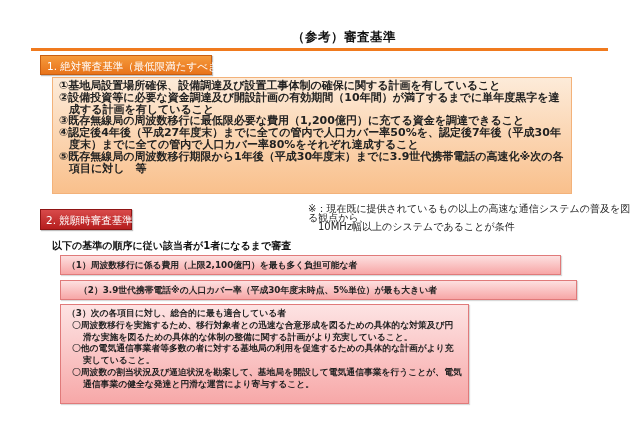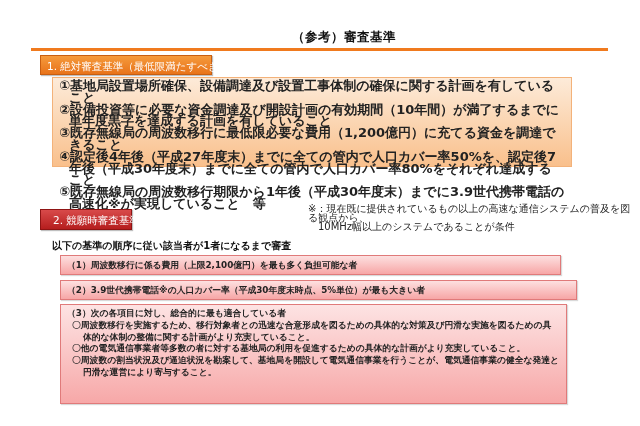--- a/index.html
+++ b/index.html
@@ -6,56 +6,56 @@
   body { width: 640px; height: 426px; position: relative; overflow: hidden;
          font-family: "DejaVu Sans", "Liberation Sans", sans-serif; color: #111; }
   .title { position: absolute; left: 0; top: 29px; width: 640px; text-align: center;
            font-size: 12.5px; font-weight: bold; letter-spacing: 0.5px; margin-left: 24px; }
   .title-rule { position: absolute; left: 31px; top: 48px; width: 577px; height: 3px; background: #f07a1e; }
 
   .sec1-tag { position: absolute; left: 40px; top: 55px; width: 172px; height: 20px;
               background: linear-gradient(#f59a3c, #e8731a); border: 1px solid #c95e10;
               box-shadow: 1px 1px 1px rgba(0,0,0,0.25);
               color: #fff; font-size: 10.5px; line-height: 20px; padding-left: 6px; box-sizing: border-box; white-space: nowrap; }
-  .box1 { position: absolute; left: 52px; top: 77px; width: 520px; height: 90px;
+  .box1 { position: absolute; left: 52px; top: 77px; width: 520px; height: 117px;
           background: linear-gradient(#fdebd9, #f9c08c); border: 1px solid #f3b27a;
-          box-sizing: border-box; padding: 2px 6px; font-size: 13px; line-height: 11.8px; font-weight: bold; color: #222; }
+          box-sizing: border-box; padding: 2px 6px; font-size: 11px; line-height: 11.8px; font-weight: bold; color: #222; }
   .box1 .item { text-indent: -10px; padding-left: 10px; }
 
   .note { position: absolute; left: 308px; top: 204px; font-size: 10px; line-height: 9px; color: #222; }
   .note .l2 { padding-left: 10px; }
 
   .sec2-tag { position: absolute; left: 40px; top: 209px; width: 92px; height: 21px;
               background: linear-gradient(#d84a4a, #b51e1e); border: 1px solid #8f1414;
               box-shadow: 1px 1px 1px rgba(0,0,0,0.25);
-              color: #fff; font-size: 10.5px; line-height: 21px; padding-left: 12px; box-sizing: border-box; white-space: nowrap; }
+              color: #fff; font-size: 10.5px; line-height: 21px; padding-left: 5px; box-sizing: border-box; white-space: nowrap; }
   .lead { position: absolute; left: 52px; top: 239px; font-size: 10px; font-weight: bold; color: #111; white-space: nowrap; }
 
   .pbox { position: absolute; box-sizing: border-box; border: 1px solid #e07a7a;
           background: linear-gradient(#fde0e0, #f7a6a6); box-shadow: 1px 1px 1px rgba(0,0,0,0.15);
           font-size: 8.8px; font-weight: bold; color: #222; }
   .pbox1 { left: 60px; top: 255px; width: 501px; height: 20px; line-height: 18px; padding-left: 6px; }
-  .pbox2 { left: 60px; top: 280px; width: 517px; height: 20px; line-height: 18px; padding-left: 6px; }
-  .pbox3 { left: 60px; top: 304px; width: 507px; height: 100px; padding: 3px 6px; line-height: 11.8px;
+  .pbox2 { left: 60px; top: 280px; width: 517px; height: 20px; line-height: 18px; padding-left: 18px; }
+  .pbox3 { left: 60px; top: 304px; width: 409px; height: 100px; padding: 3px 6px; line-height: 11.8px;
            background: linear-gradient(#fde3e3, #f7a8a8); }
   .pbox3 .sub { padding-left: 12px; text-indent: -11px; margin-left: 4px; }
 </style>
 </head>
 <body>
 
 <div class="title">（参考）審査基準</div>
 <div class="title-rule"></div>
 
 <div class="sec1-tag">1. 絶対審査基準（最低限満たすべき基準）</div>
 <div class="box1">
   <div class="item">①基地局設置場所確保、設備調達及び設置工事体制の確保に関する計画を有していること</div>
   <div class="item">②設備投資等に必要な資金調達及び開設計画の有効期間（10年間）が満了するまでに単年度黒字を達成する計画を有していること</div>
   <div class="item">③既存無線局の周波数移行に最低限必要な費用（1,200億円）に充てる資金を調達できること</div>
   <div class="item">④認定後4年後（平成27年度末）までに全ての管内で人口カバー率50%を、認定後7年後（平成30年度末）までに全ての管内で人口カバー率80%をそれぞれ達成すること</div>
-  <div class="item">⑤既存無線局の周波数移行期限から1年後（平成30年度末）までに3.9世代携帯電話の高速化※が実現していること　等</div>
+  <div class="item">⑤既存無線局の周波数移行期限から1年後（平成30年度末）までに3.9世代携帯電話の高速化※次の各項目に対し　等</div>
 </div>
 
 <div class="note">
   <div>※：現在既に提供されているもの以上の高速な通信システムの普及を図る観点から、</div>
   <div class="l2">10MHz幅以上のシステムであることが条件</div>
 </div>
 
 <div class="sec2-tag">2. 競願時審査基準</div>
 <div class="lead">以下の基準の順序に従い該当者が1者になるまで審査</div>
 

